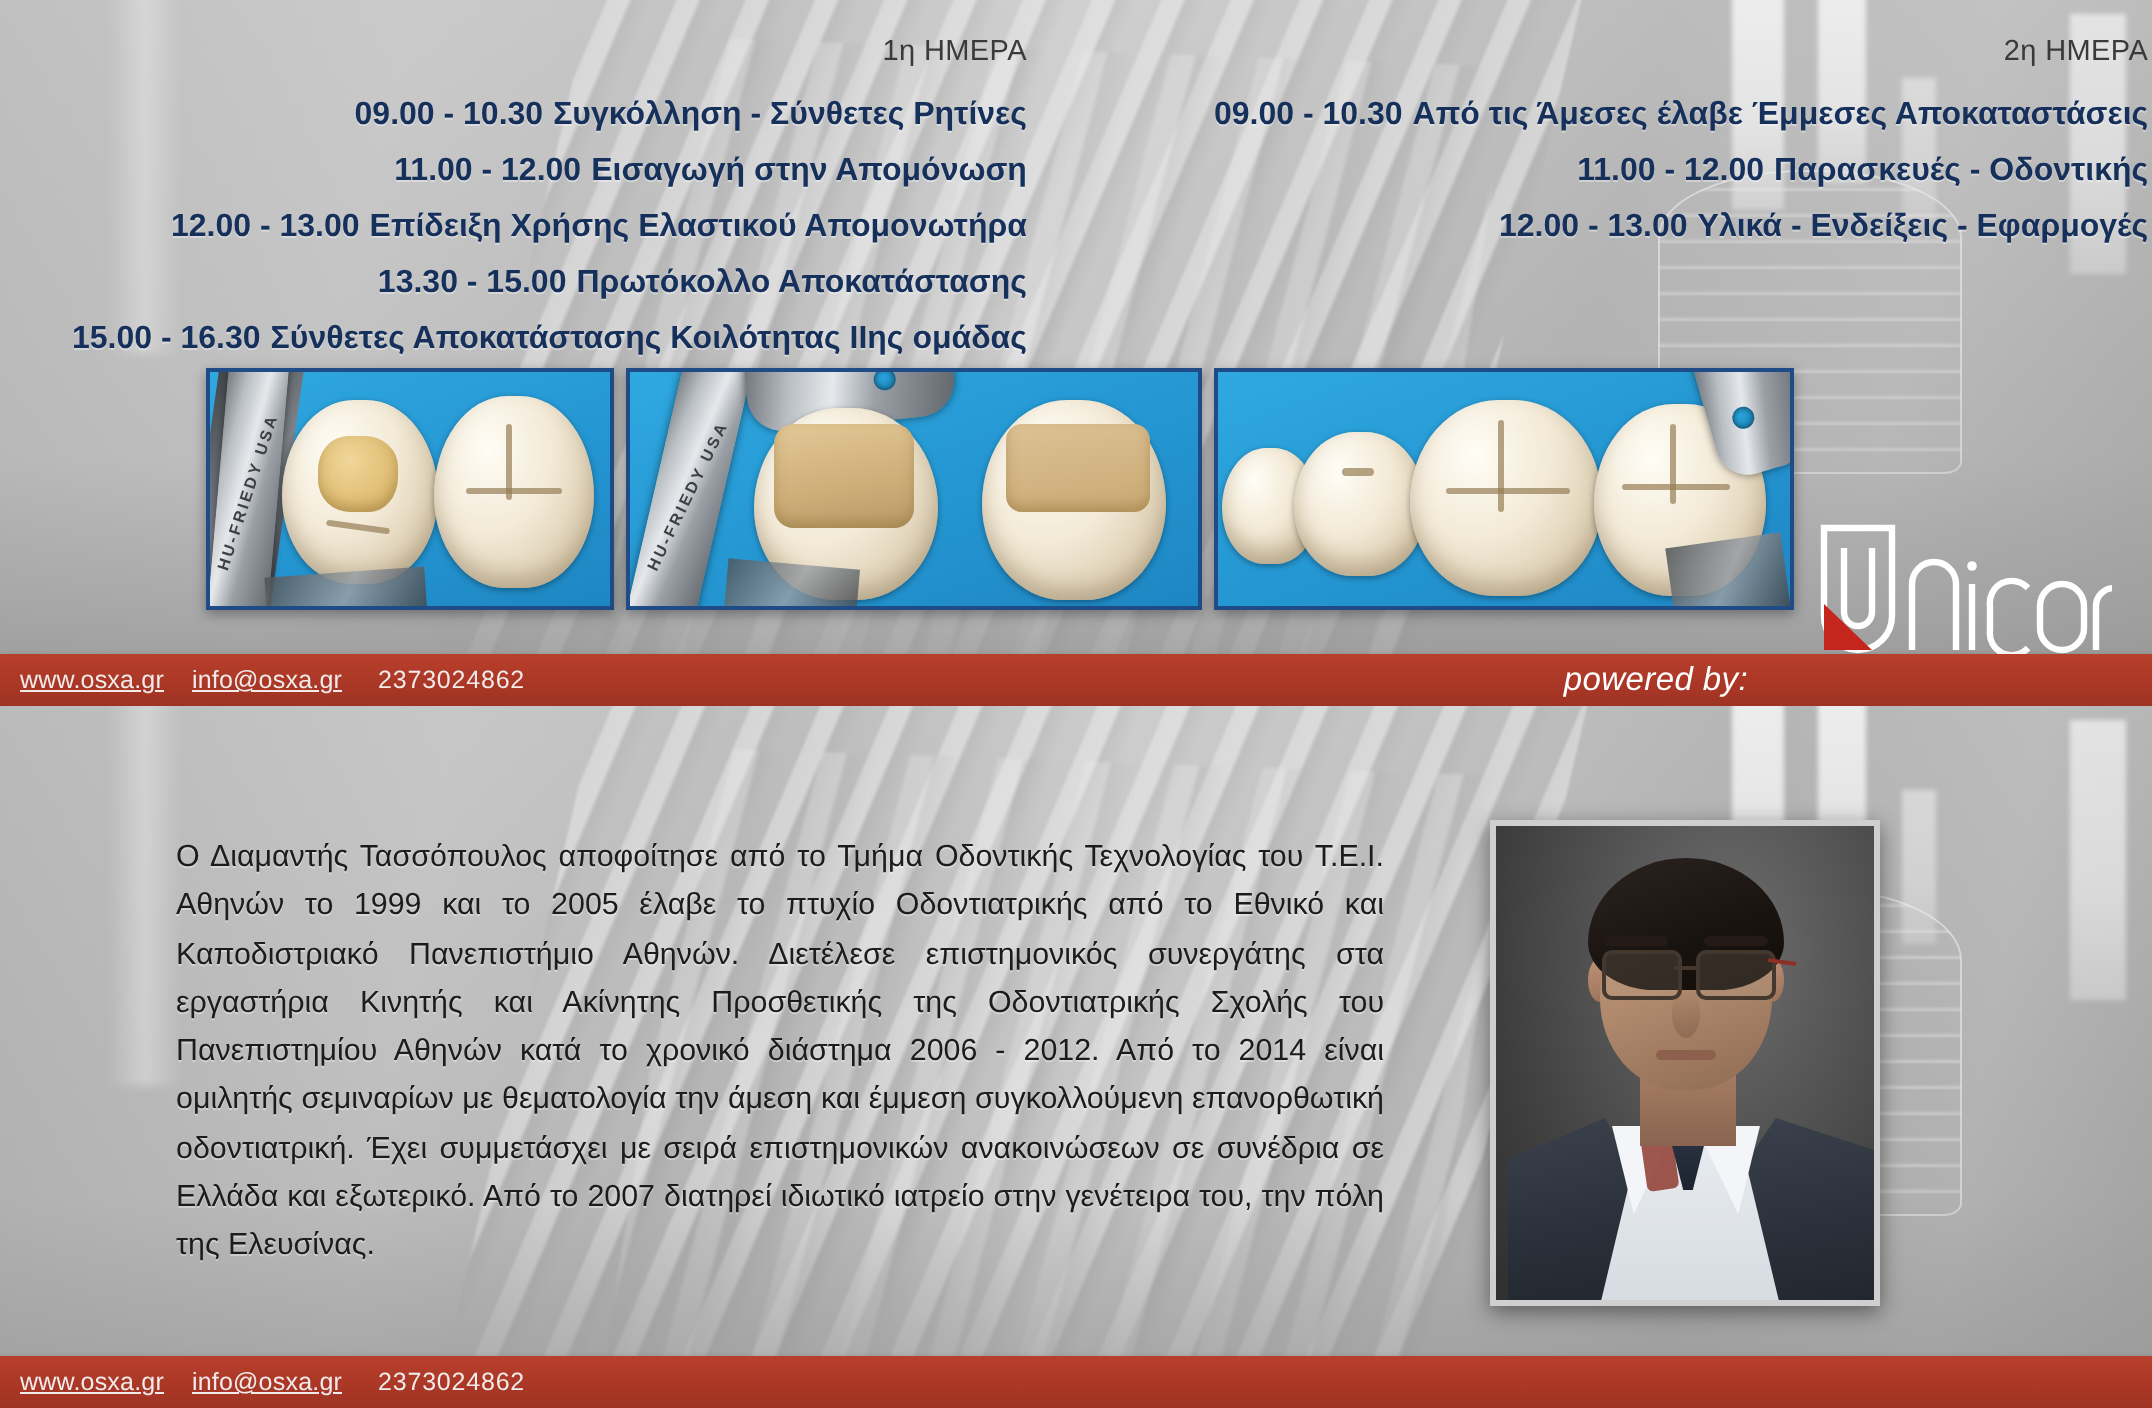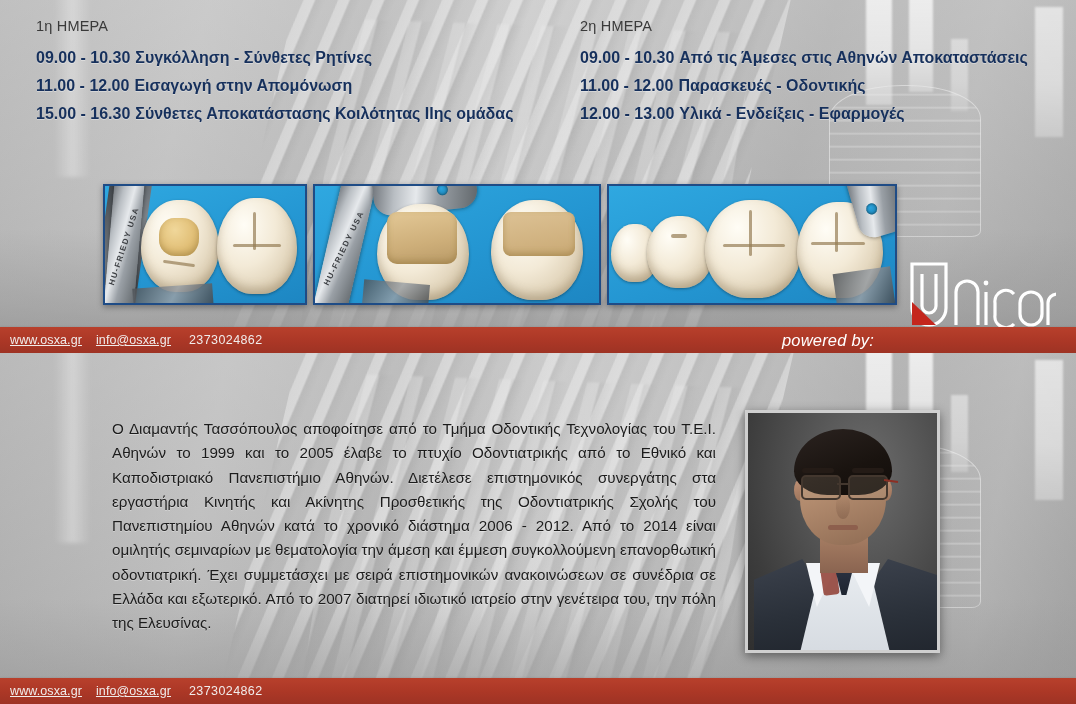--- a/index.html
+++ b/index.html
@@ -102,32 +102,32 @@
   .bg-photo .floor {
     position: absolute; left: 0; bottom: -4%; width: 100%; height: 34%;
     background: linear-gradient(180deg, rgba(168,168,168,0) 0%, rgba(150,150,150,.55) 70%, rgba(140,140,140,.7) 100%);
   }
   .bg-photo .veil {
     position: absolute; inset: 0;
     background: linear-gradient(180deg, rgba(205,205,205,.35) 0%, rgba(178,178,178,.25) 55%, rgba(158,158,158,.35) 100%);
   }
 
   
-  .top-section { position: absolute; left:0; top:0; width:1076px; height:327px; overflow:hidden; }
+  .top-section { position: absolute; left:0; top:0; width:1076px; height:327px; overflow:hidden;text-align:right; }
   .bottom-section { position: absolute; left:0; top:353px; width:1076px; height:351px; overflow:hidden; }
   .bottom-section .bg-photo .base {
     background:
       linear-gradient(100deg, #b0b0b0 0%, #c4c4c4 20%, #b6b6b6 36%, #cdcdcd 50%,
                       #bababa 64%, #a8a8a8 78%, #b4b4b4 90%, #9f9f9f 100%);
   }
 
   
   .schedule-col { position: absolute; }
   .col-1 { left: 36px; top: 18px; }
-  .col-2 { left: 580px; top: 18px; }
+  .col-2 { left: 607px; top: 18px; }
 
   .day-label {
     font-size: 14.5px;
     color: #3a3a3a;
     letter-spacing: .2px;
     margin-bottom: 10px;
     white-space: nowrap;
   }
   .sched-row {
     font-size: 16px;
@@ -245,21 +245,20 @@
   .bio {
     position: absolute;
     left: 88px;
     top: 417px;
     width: 604px;
     font-size: 15.2px;
     line-height: 24.3px;
     color: #1c1c1c;
     text-align: justify;
     text-shadow: 0 1px 0 rgba(255,255,255,.35);
-    margin-left: 24px;
   }
 
   
   .portrait {
     position: absolute;
     left: 745px;
     top: 410px;
     width: 195px;
     height: 243px;
     border: 3px solid #cfcfcf;
@@ -371,29 +370,35 @@
     <div class="schedule-col col-1">
       <div class="day-label">1η ΗΜΕΡΑ</div>
 
       <div class="sched-row">
         <span class="t">09.00 - 10.30</span><span>Συγκόλληση - Σύνθετες Ρητίνες</span>
       </div>
       <div class="sched-row">
         <span class="t">11.00 - 12.00</span><span>Εισαγωγή στην Απομόνωση</span>
       </div>
       <div class="sched-row">
+        <span class="t">12.00 - 13.00</span><span>Επίδειξη Χρήσης Ελαστικού Απομονωτήρα</span>
+      </div>
+      <div class="sched-row">
+        <span class="t">13.30 - 15.00</span><span>Πρωτόκολλο Αποκατάστασης</span>
+      </div>
+      <div class="sched-row">
         <span class="t">15.00 - 16.30</span><span>Σύνθετες Αποκατάστασης Κοιλότητας ΙΙης ομάδας</span>
       </div>
     </div>
 
     <div class="schedule-col col-2">
       <div class="day-label">2η ΗΜΕΡΑ</div>
 
       <div class="sched-row">
-        <span class="t">09.00 - 10.30</span><span>Από τις Άμεσες στις Αθηνών Αποκαταστάσεις</span>
+        <span class="t">09.00 - 10.30</span><span>Από τις Άμεσες έλαβε Έμμεσες Αποκαταστάσεις</span>
       </div>
       <div class="sched-row">
         <span class="t">11.00 - 12.00</span><span>Παρασκευές - Οδοντικής</span>
       </div>
       <div class="sched-row">
         <span class="t">12.00 - 13.00</span><span>Υλικά - Ενδείξεις - Εφαρμογές</span>
       </div>
     </div>
 
     <div class="photos">

